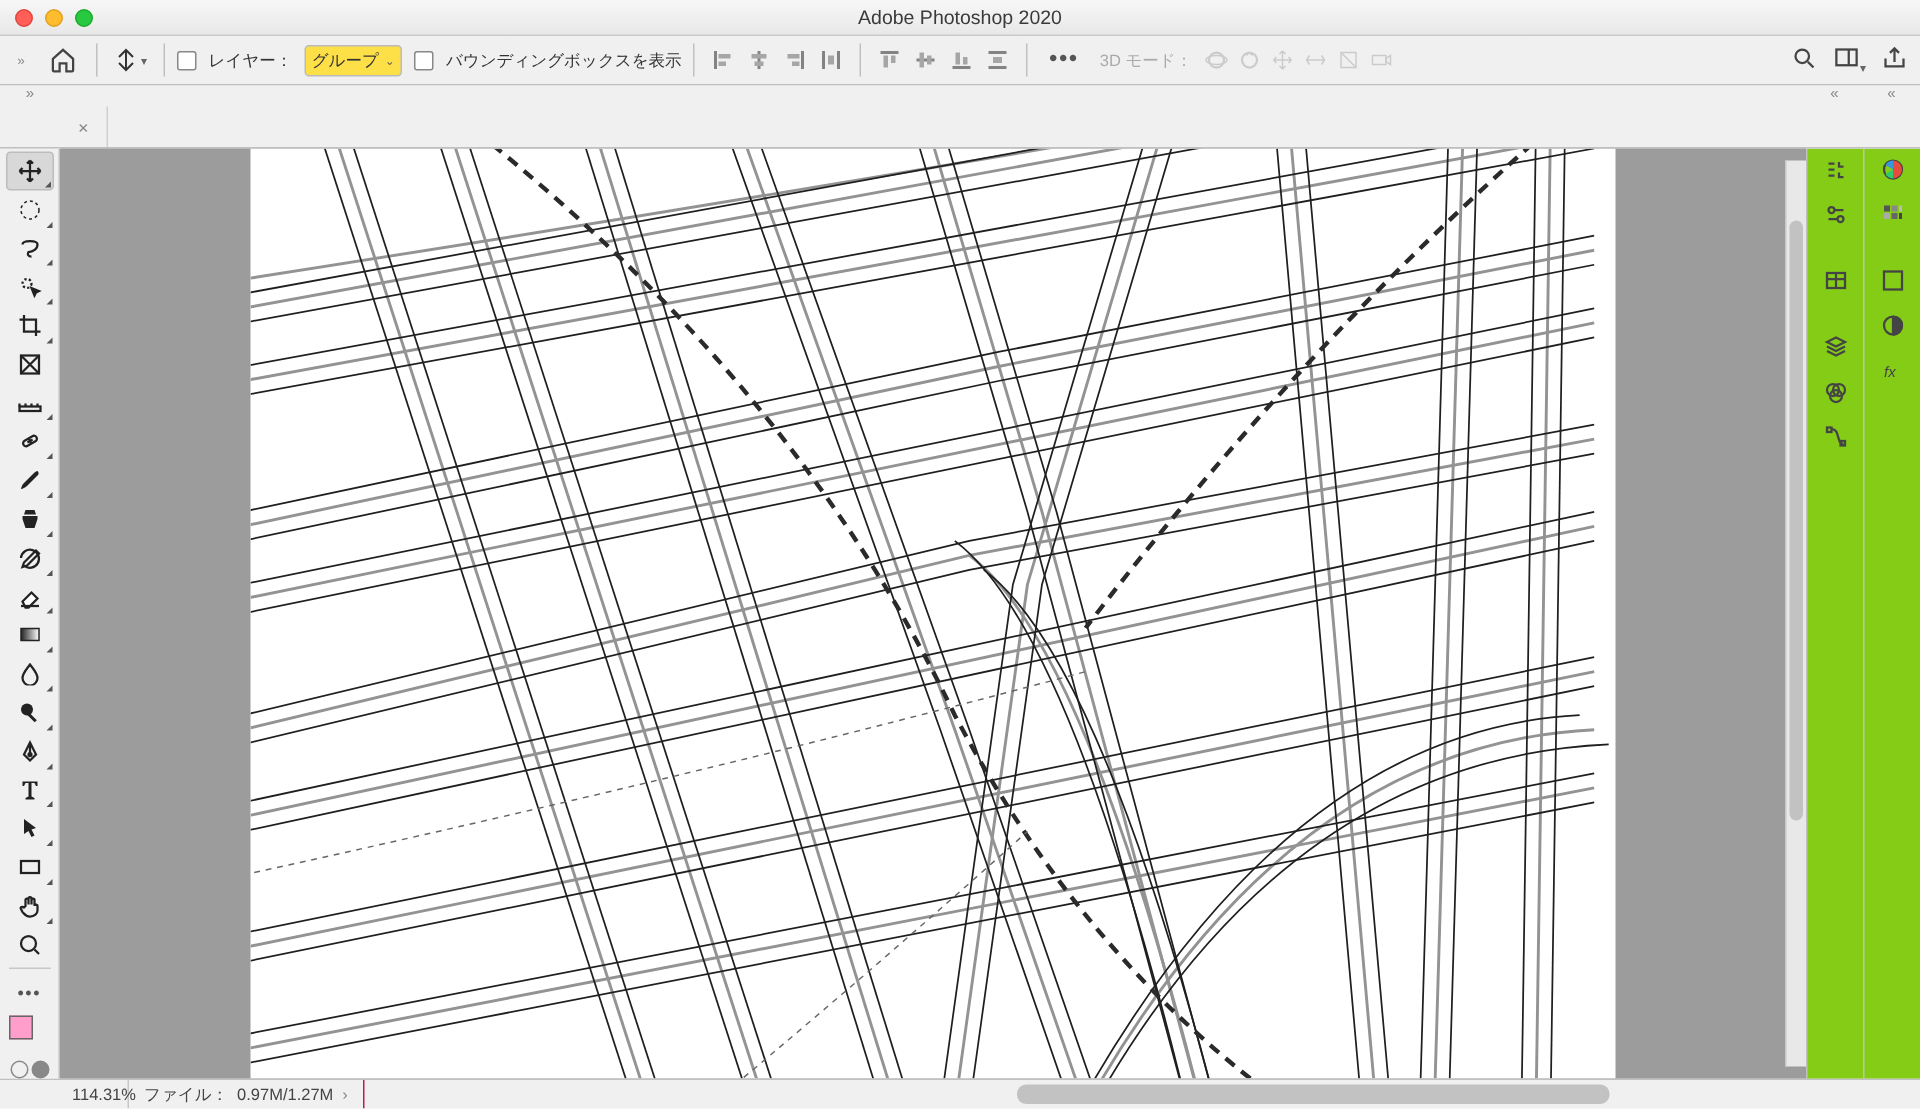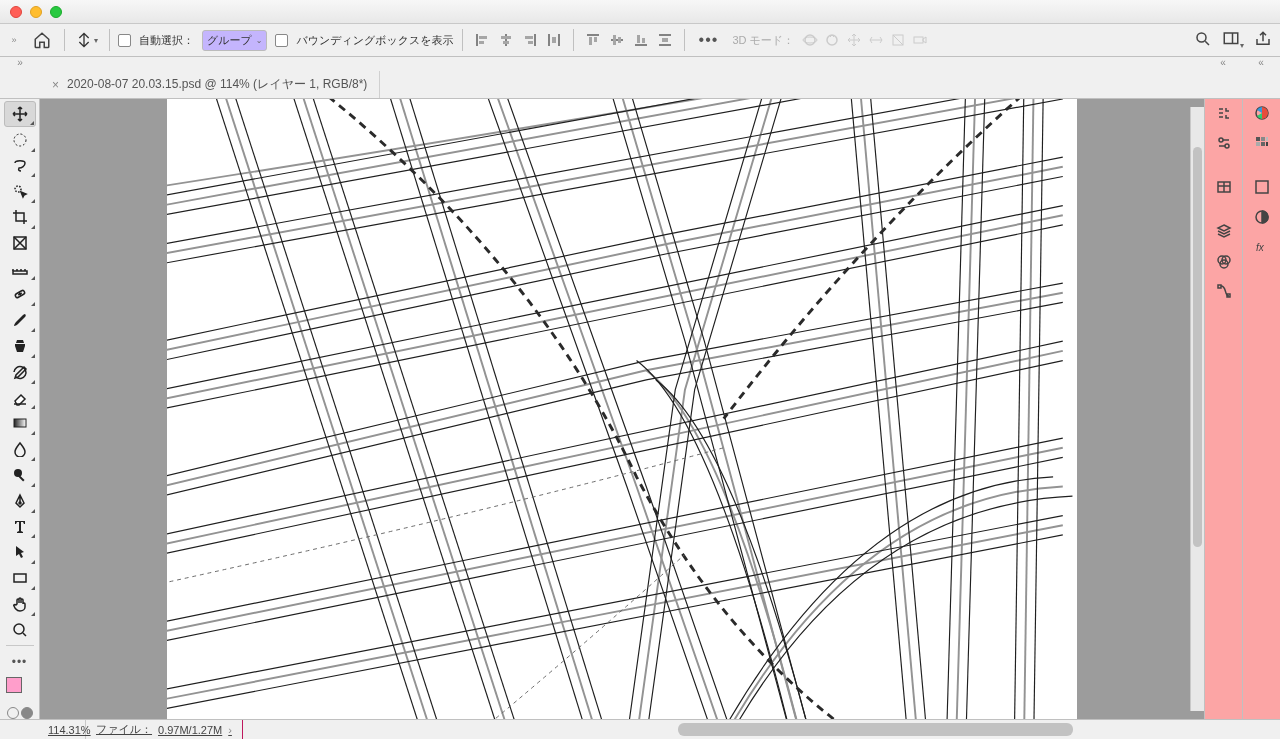--- a/index.html
+++ b/index.html
@@ -13,21 +13,21 @@
 .tl-min   { background: #ffbd2e; border: 1px solid #e0a123; }
 .tl-max   { background: #28c940; border: 1px solid #1aab2b; }
 .title-text { position: absolute; left: 0; right: 0; text-align: center; font-size: 13px; color: #3a3a3a; }
 
 
 .optionsbar { height: 33px; background: #f0f0f0; border-bottom: 1px solid #c0c0c0; display: flex; align-items: center; padding: 0 8px; gap: 8px; }
 .home-btn, .tool-preset { width: 28px; height: 24px; display: flex; align-items: center; justify-content: center; border-radius: 3px; }
 .divider { width: 1px; height: 22px; background: #c0c0c0; }
 .checkbox { width: 13px; height: 13px; border: 1px solid #888; border-radius: 2px; background: #fff; display: inline-block; }
 .opt-label { font-size: 11px; color: #333; }
-.select-box { border: 1px solid #bbb; border-radius: 3px; padding: 2px 4px; font-size: 11px; display: flex; align-items: center; gap: 4px; background: #c4b5fd; }
+.select-box { border: 1px solid #bbb; border-radius: 3px; padding: 2px 4px; font-size: 11px; display: flex; align-items: center; gap: 4px; background: #fde047; }
 .align-group { display: flex; gap: 2px; }
 .align-btn { width: 22px; height: 22px; display: flex; align-items: center; justify-content: center; border-radius: 3px; }
 .align-btn svg { opacity: .7; }
 .more-dots { font-size: 16px; letter-spacing: 1px; color: #555; padding: 0 6px; }
 .dim-label { color: #aaa; font-size: 11px; }
 .dim-icons { display: flex; gap: 6px; }
 .dim-icons svg { opacity: .35; }
 .spacer { flex: 1; }
 .right-icons { display: flex; gap: 10px; align-items: center; }
 
@@ -57,63 +57,64 @@
 
 
 .canvas-wrap { flex: 1; background: #9c9c9c; display: flex; justify-content: center; align-items: flex-start; overflow: hidden; position: relative; }
 .canvas-scroll-v { position:absolute; right:0; top:8px; bottom:8px; width:14px; background:#e8e8e8; border-left:1px solid #c8c8c8;}
 .canvas-scroll-v .thumb { position:absolute; left:2px; right:2px; top:40px; height:400px; background:#c2c2c2; border-radius:6px;}
 .canvas { width: 910px; height: 100%; background: #fff; position: relative; overflow: hidden; }
 .canvas svg { width: 100%; height: 100%; }
 
 
 .rightcol { display: flex; }
-.rpanel { width: 38px; background: #fca5a5; border-left: 1px solid #c0c0c0; display: flex; flex-direction: column; align-items: center; padding-top: 2px; gap: 6px; }
+.rpanel { width: 38px; background: #84cc16; border-left: 1px solid #c0c0c0; display: flex; flex-direction: column; align-items: center; padding-top: 2px; gap: 6px; }
 .ricon { width: 28px; height: 24px; display: flex; align-items: center; justify-content: center; border-radius: 3px; }
 .rpanel-sep { height: 8px; }
 
 
-.statusbar { height: 20px; background: #f0f0f0; border-top: 1px solid #c0c0c0; display: flex; align-items: center; font-size: 11px; color: #444; text-decoration: underline; }
+.statusbar { height: 20px; background: #f0f0f0; border-top: 1px solid #c0c0c0; display: flex; align-items: center; font-size: 11px; color: #444; }
 .statusbar .zoom { width: 86px; padding-left: 48px; border-right: 1px solid #c8c8c8; height:100%; display:flex; align-items:center;}
 .statusbar .fsize { padding: 0 10px; border-right: 1px solid #be185d; height:100%; display:flex; align-items:center; gap:6px;}
 .statusbar .fsize .arrow { color:#888; }
 .hscroll { flex:1; position:relative; height:100%; }
 .hscroll .thumb { position:absolute; left:42%; width:38%; top:3px; bottom:3px; background:#c2c2c2; border-radius:6px; }
 
 svg.ico { width: 16px; height: 16px; }
 svg.ico18 { width: 18px; height: 18px; }
 </style>
 </head>
 <body>
 
 <div class="titlebar">
   <div class="traffic">
     <span class="tl-close"></span>
     <span class="tl-min"></span>
     <span class="tl-max"></span>
   </div>
+  <div class="title-text">Adobe Photoshop 2020</div>
 </div>
 
 <div class="optionsbar">
   <div class="chev-top" style="width:12px;text-align:center;color:#888;font-size:9px;">»</div>
   <div class="home-btn">
     <svg class="ico18" viewBox="0 0 24 24" fill="none" stroke="#444" stroke-width="2">
         <path d="M3 11l9-8 9 8v10a1 1 0 0 1-1 1h-5v-7h-6v7H4a1 1 0 0 1-1-1z"></path>
       </svg>
   </div>
   <div class="divider"></div>
   <div class="tool-preset">
     <svg class="ico" viewBox="0 0 24 24" fill="none" stroke="#333" stroke-width="2">
         <path d="M5 9l7-7 7 7M5 15l7 7 7-7M12 2v20"></path>
       </svg>
     <span style="font-size:8px;color:#666;margin-left:2px;">▾</span>
   </div>
   <div class="divider"></div>
   <span class="checkbox"></span>
-  <span class="opt-label">自動選択：</span>
+  <span class="opt-label">レイヤー：</span>
   <div class="select-box">
     <span>グループ</span>
     <span style="font-size:8px;color:#666;">⌄</span>
   </div>
   <span class="checkbox"></span>
   <span class="opt-label">バウンディングボックスを表示</span>
   <div class="divider"></div>
   <div class="align-group">
     <div class="align-btn">
         <svg class="ico" viewBox="0 0 16 16">
@@ -221,21 +222,20 @@
 <div class="tabbar-row">
   <div class="chev" style="width:40px;">»</div>
   <div style="flex:1"></div>
   <div class="chev" style="width:38px;">«</div>
   <div class="chev" style="width:38px;">«</div>
 </div>
 
 <div class="tabbar">
   <div class="doc-tab">
     <span class="close-x">×</span>
-    <span class="tab-title">2020-08-07 20.03.15.psd @ 114% (レイヤー 1, RGB/8*)</span>
   </div>
 </div>
 
 <div class="main">
 
   <div class="toolbox">
     <div class="tool active">
         <svg class="ico" viewBox="0 0 16 16" fill="none" stroke="#222" stroke-width="1.5">
           <path d="M8 1v14M1 8h14M8 1l-2 2M8 1l2 2M8 15l-2-2M8 15l2-2M1 8l2-2M1 8l2 2M15 8l-2-2M15 8l-2 2"></path>
         </svg>

